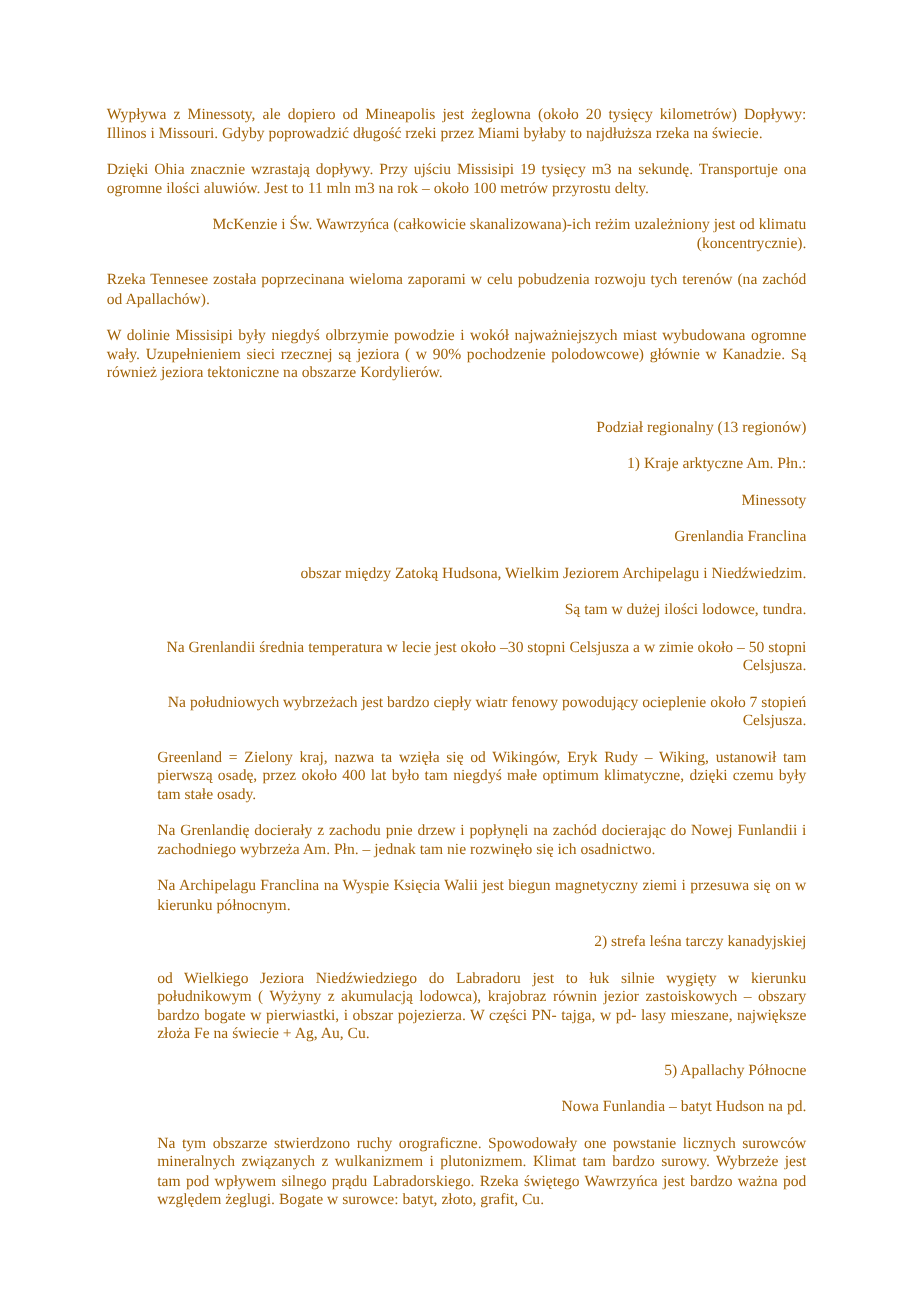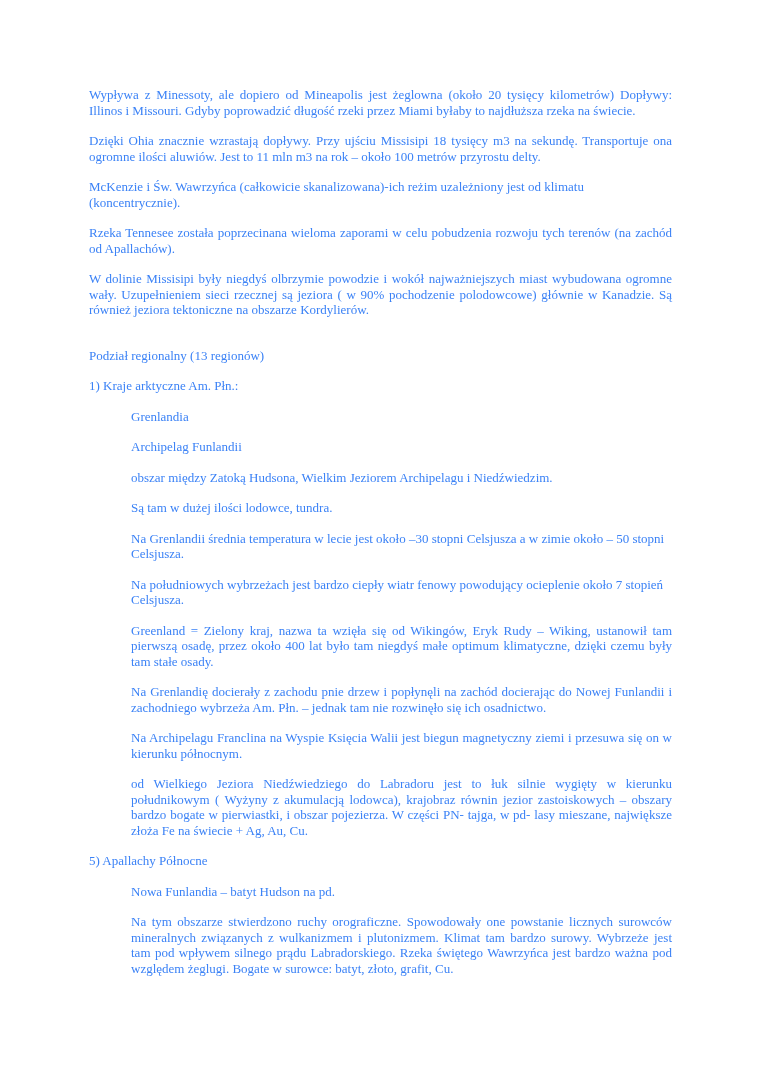--- a/index.html
+++ b/index.html
@@ -5,73 +5,75 @@
   html, body {
     margin: 0;
     padding: 0;
     background: #ffffff;
   }
   .page {
     position: relative;
     width: 760px;
     height: 1075px;
     background: #ffffff;
-    color: #3b82f6;
+    color: #a16207;
     font-family: "Liberation Serif", "DejaVu Serif", serif;
     font-size: 13px;
     line-height: 15.5px;
     overflow: hidden;
     box-sizing: border-box;
   }
   .content {
     position: absolute;
     top: 87px;
     left: 89px;
     width: 583px;
   }
   .b {
     margin: 0 0 15px 0;
     padding: 0;
+    text-align: right;
   }
   .ind {
     padding-left: 42px;
   }
   .j {
     text-align: justify;
   }
   .hd {
     font-weight: normal;
     margin-top: 30px;
   }
 </style>
 </head>
 <body>
 
 <div class="page">
   <div class="content">
 
     <p class="b j">Wypływa z Minessoty, ale dopiero od Mineapolis jest żeglowna (około 20 tysięcy kilometrów) Dopływy: Illinos i Missouri. Gdyby poprowadzić długość rzeki przez Miami byłaby to najdłuższa rzeka na świecie.</p>
-    <p class="b j">Dzięki Ohia znacznie wzrastają dopływy. Przy ujściu Missisipi 18 tysięcy m3 na sekundę. Transportuje ona ogromne ilości aluwiów. Jest to 11 mln m3 na rok – około 100 metrów przyrostu delty.</p>
+    <p class="b j">Dzięki Ohia znacznie wzrastają dopływy. Przy ujściu Missisipi 19 tysięcy m3 na sekundę. Transportuje ona ogromne ilości aluwiów. Jest to 11 mln m3 na rok – około 100 metrów przyrostu delty.</p>
     <p class="b">McKenzie i Św. Wawrzyńca (całkowicie skanalizowana)-ich reżim uzależniony jest od klimatu (koncentrycznie).</p>
     <p class="b j">Rzeka Tennesee została poprzecinana wieloma zaporami w celu pobudzenia rozwoju tych terenów (na zachód od Apallachów).</p>
     <p class="b j">W dolinie Missisipi były niegdyś olbrzymie powodzie i wokół najważniejszych miast wybudowana ogromne wały. Uzupełnieniem sieci rzecznej są jeziora ( w 90% pochodzenie polodowcowe) głównie w Kanadzie. Są również jeziora tektoniczne na obszarze Kordylierów.</p>
 
     <p class="b hd">Podział regionalny (13 regionów)</p>
 
     <p class="b">1) Kraje arktyczne Am. Płn.:</p>
-    <p class="b ind">Grenlandia</p>
-    <p class="b ind">Archipelag Funlandii</p>
+    <p class="b ind">Minessoty</p>
+    <p class="b ind">Grenlandia Franclina</p>
     <p class="b ind">obszar między Zatoką Hudsona, Wielkim Jeziorem Archipelagu i Niedźwiedzim.</p>
     <p class="b ind">Są tam w dużej ilości lodowce, tundra.</p>
     <p class="b ind">Na Grenlandii średnia temperatura w lecie jest około –30 stopni Celsjusza a w zimie około – 50 stopni Celsjusza.</p>
     <p class="b ind">Na południowych wybrzeżach jest bardzo ciepły wiatr fenowy powodujący ocieplenie około 7 stopień Celsjusza.</p>
     <p class="b ind j">Greenland = Zielony kraj, nazwa ta wzięła się od Wikingów, Eryk Rudy – Wiking, ustanowił tam pierwszą osadę, przez około 400 lat było tam niegdyś małe optimum klimatyczne, dzięki czemu były tam stałe osady.</p>
     <p class="b ind j">Na Grenlandię docierały z zachodu pnie drzew i popłynęli na zachód docierając do Nowej Funlandii i zachodniego wybrzeża Am. Płn. – jednak tam nie rozwinęło się ich osadnictwo.</p>
     <p class="b ind j">Na Archipelagu Franclina na Wyspie Księcia Walii jest biegun magnetyczny ziemi i przesuwa się on w kierunku północnym.</p>
 
+    <p class="b">2) strefa leśna tarczy kanadyjskiej</p>
     <p class="b ind j">od Wielkiego Jeziora Niedźwiedziego do Labradoru jest to łuk silnie wygięty w kierunku południkowym ( Wyżyny z akumulacją lodowca), krajobraz równin jezior zastoiskowych – obszary bardzo bogate w pierwiastki, i obszar pojezierza. W części PN- tajga, w pd- lasy mieszane, największe złoża Fe na świecie + Ag, Au, Cu.</p>
 
     <p class="b">5) Apallachy Północne</p>
     <p class="b ind">Nowa Funlandia – batyt Hudson na pd.</p>
     <p class="b ind j">Na tym obszarze stwierdzono ruchy orograficzne. Spowodowały one powstanie licznych surowców mineralnych związanych z wulkanizmem i plutonizmem. Klimat tam bardzo surowy. Wybrzeże jest tam pod wpływem silnego prądu Labradorskiego. Rzeka świętego Wawrzyńca jest bardzo ważna pod względem żeglugi. Bogate w surowce: batyt, złoto, grafit, Cu.</p>
 
   </div>
 </div>
 
 </body></html>

